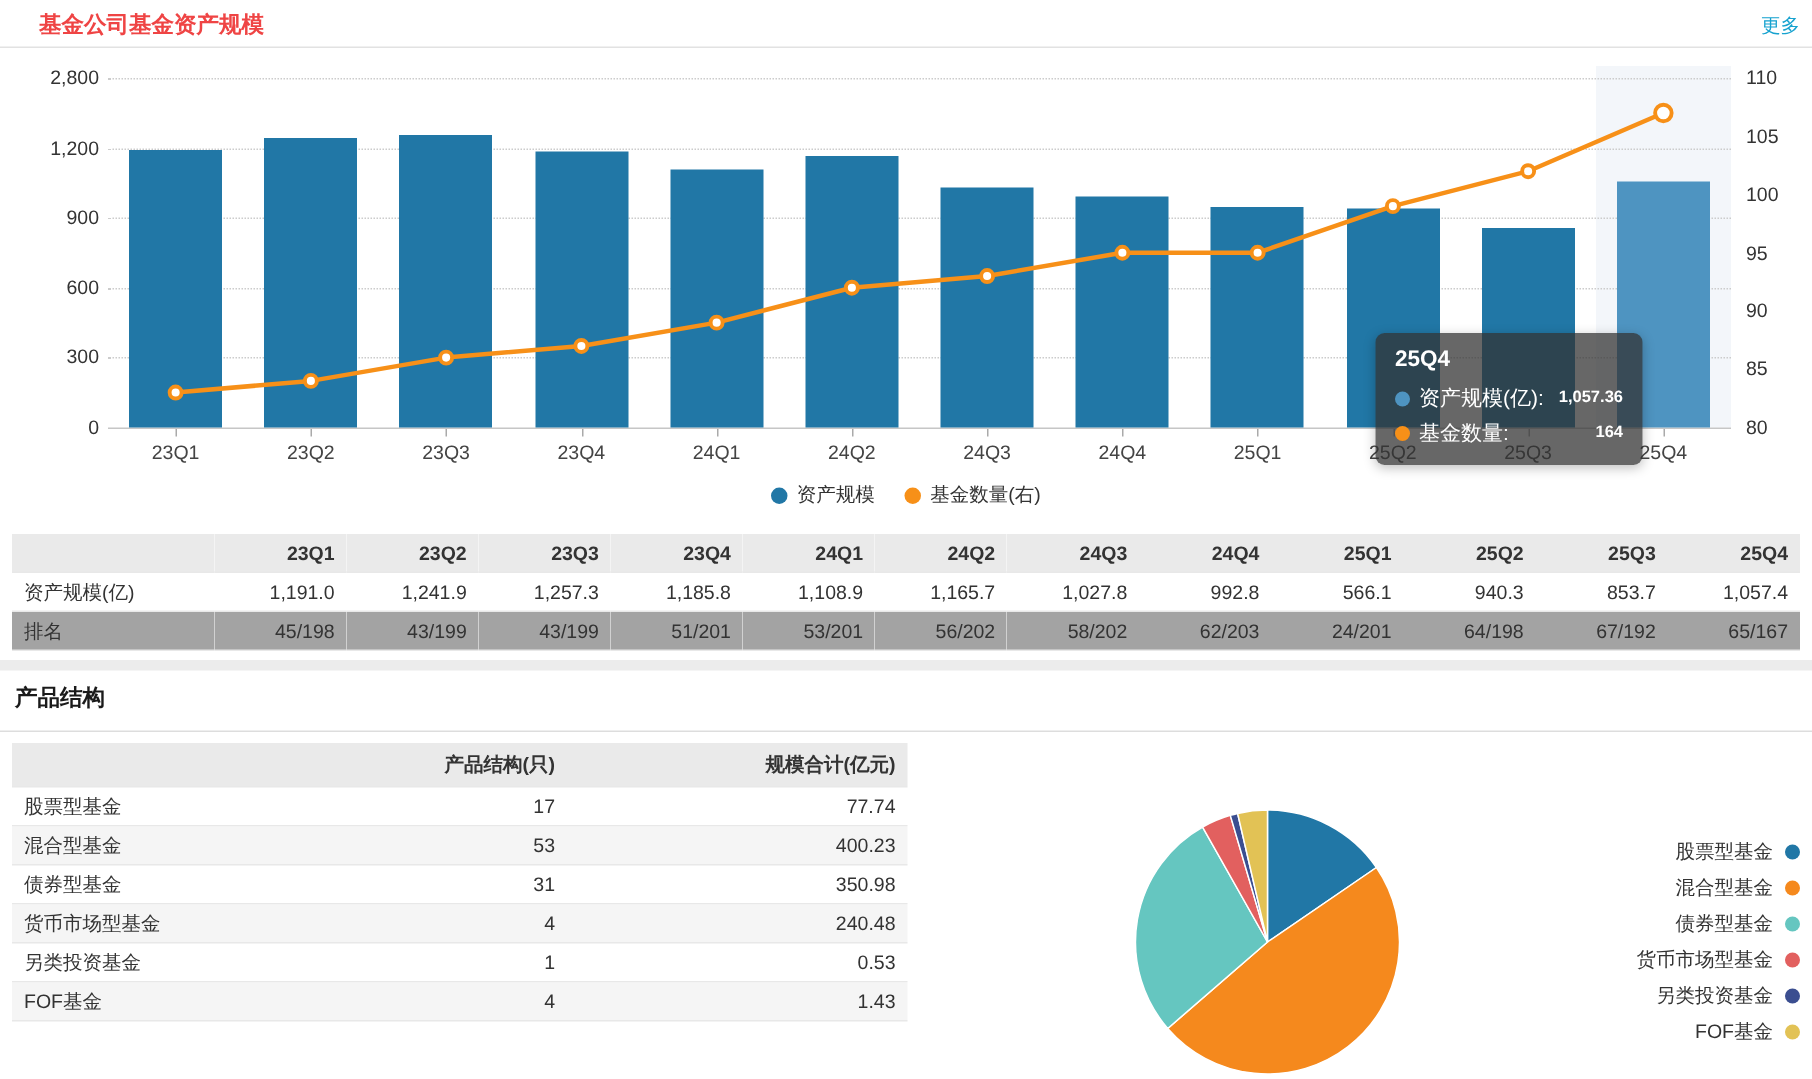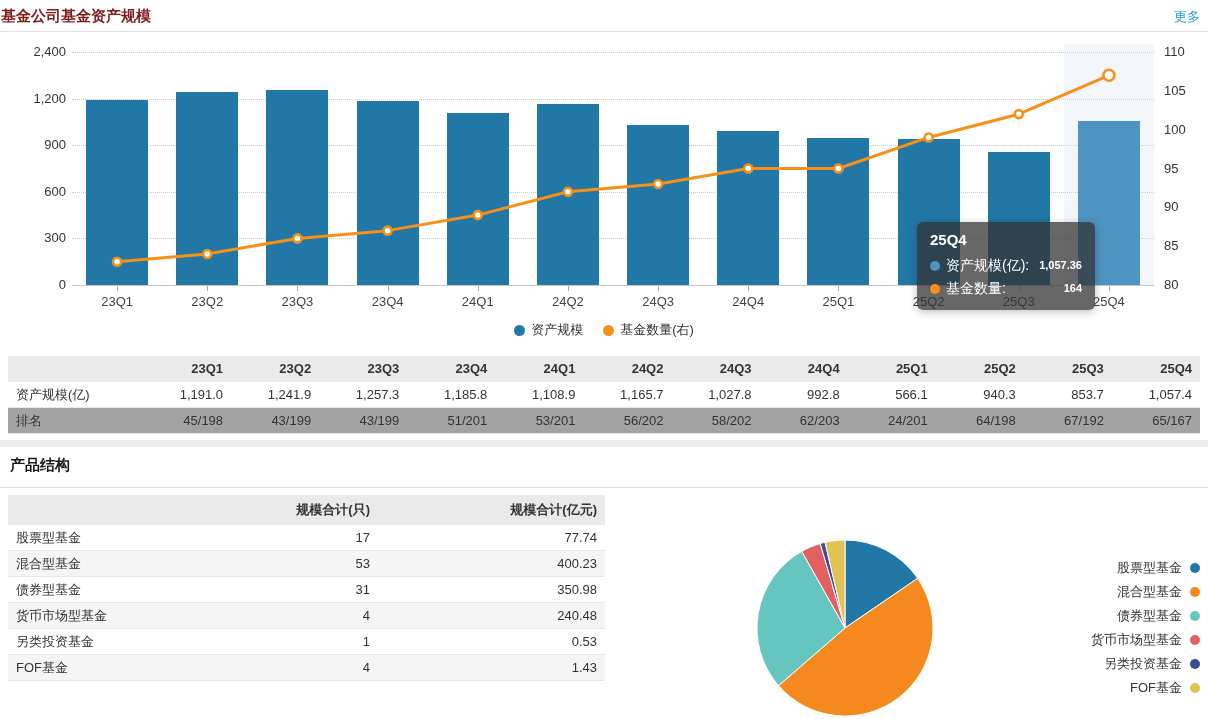--- a/index.html
+++ b/index.html
@@ -1,21 +1,21 @@
 <!DOCTYPE html>
 <html><head>
 <meta charset="utf-8">
 <style>
   html,body{margin:0;padding:0;background:#fff;}
   body{width:1208px;height:719px;font-family:"Liberation Sans","DejaVu Sans",sans-serif;color:#333;overflow:hidden;}
   #page{position:relative;width:1208px;height:719px;background:#fff;}
 
   
   .sec-header{position:absolute;left:0;top:0;width:1208px;height:31px;border-bottom:1px solid #e2e2e2;}
-  .sec-title{position:absolute;left:1px;top:7px;font-size:15px;font-weight:bold;color:#7f1d1d;}
+  .sec-title{position:absolute;left:26px;top:7px;font-size:15px;font-weight:bold;color:#ef4444;}
   .more-link{position:absolute;right:8px;top:8px;font-size:13px;color:#17a2cf;cursor:pointer;}
 
   
   #combo-chart{position:absolute;left:0;top:40px;width:1208px;height:270px;}
   .gridline{position:absolute;height:0;border-top:1px dotted #ccc;}
   .baseline{position:absolute;height:0;border-top:1px solid #c6c6c6;}
   .axis-label{position:absolute;font-size:13px;color:#333;line-height:16px;}
   .axis-label.left{width:64px;text-align:right;left:2px;}
   .x-label{position:absolute;width:80px;text-align:center;font-size:13px;color:#444;}
   .x-tick{position:absolute;width:1px;height:5px;background:#aaa;}
@@ -74,21 +74,21 @@
       <div class="axis-label left" style="top: 237px;">0</div>
       <div class="gridline" style="left: 72px; width: 1082px; top: 198.4px;"></div>
       <div class="axis-label left" style="top: 190.4px;">300</div>
       <div class="gridline" style="left: 72px; width: 1082px; top: 151.8px;"></div>
       <div class="axis-label left" style="top: 143.8px; text-align: right;">600</div>
       <div class="gridline" style="left: 72px; width: 1082px; top: 105.2px;"></div>
       <div class="axis-label left" style="top: 97.2px;">900</div>
       <div class="gridline" style="left: 72px; width: 1082px; top: 58.6px;"></div>
       <div class="axis-label left" style="top: 50.6px;">1,200</div>
       <div class="gridline" style="left: 72px; width: 1082px; top: 12px;"></div>
-      <div class="axis-label left" style="top: 4px;">2,400</div>
+      <div class="axis-label left" style="top: 4px;">2,800</div>
       <div class="baseline" style="left: 72px; width: 1082px; top: 245px;"></div>
       <div class="axis-label" style="left: 1164px; top: 237px;">80</div>
       <div class="axis-label" style="left: 1164px; top: 198.167px;">85</div>
       <div class="axis-label" style="left: 1164px; top: 159.333px;">90</div>
       <div class="axis-label" style="left: 1164px; top: 120.5px;">95</div>
       <div class="axis-label" style="left: 1164px; top: 81.6667px;">100</div>
       <div class="axis-label" style="left: 1164px; top: 42.8333px;">105</div>
       <div class="axis-label" style="left: 1164px; top: 4px;">110</div>
       <div class="bar" style="left: 86.0833px; top: 59.998px; width: 62px; height: 185.002px; background: rgb(33, 119, 166);"></div>
       <div class="bar" style="left: 176.25px; top: 52.0915px; width: 62px; height: 192.908px; background: rgb(33, 119, 166);"></div>
@@ -241,21 +241,21 @@
 
   <table id="product-table">
       <colgroup>
         <col style="width: 250px;">
         <col style="width: 120px;">
         <col style="width: 227px;">
       </colgroup>
     <thead>
         <tr>
           <th></th>
-          <th>规模合计(只)</th>
+          <th>产品结构(只)</th>
           <th>规模合计(亿元)</th>
         </tr>
       </thead>
       <tbody>
         <tr>
           <td>股票型基金</td>
           <td>17</td>
           <td>77.74</td>
         </tr>
         <tr>

